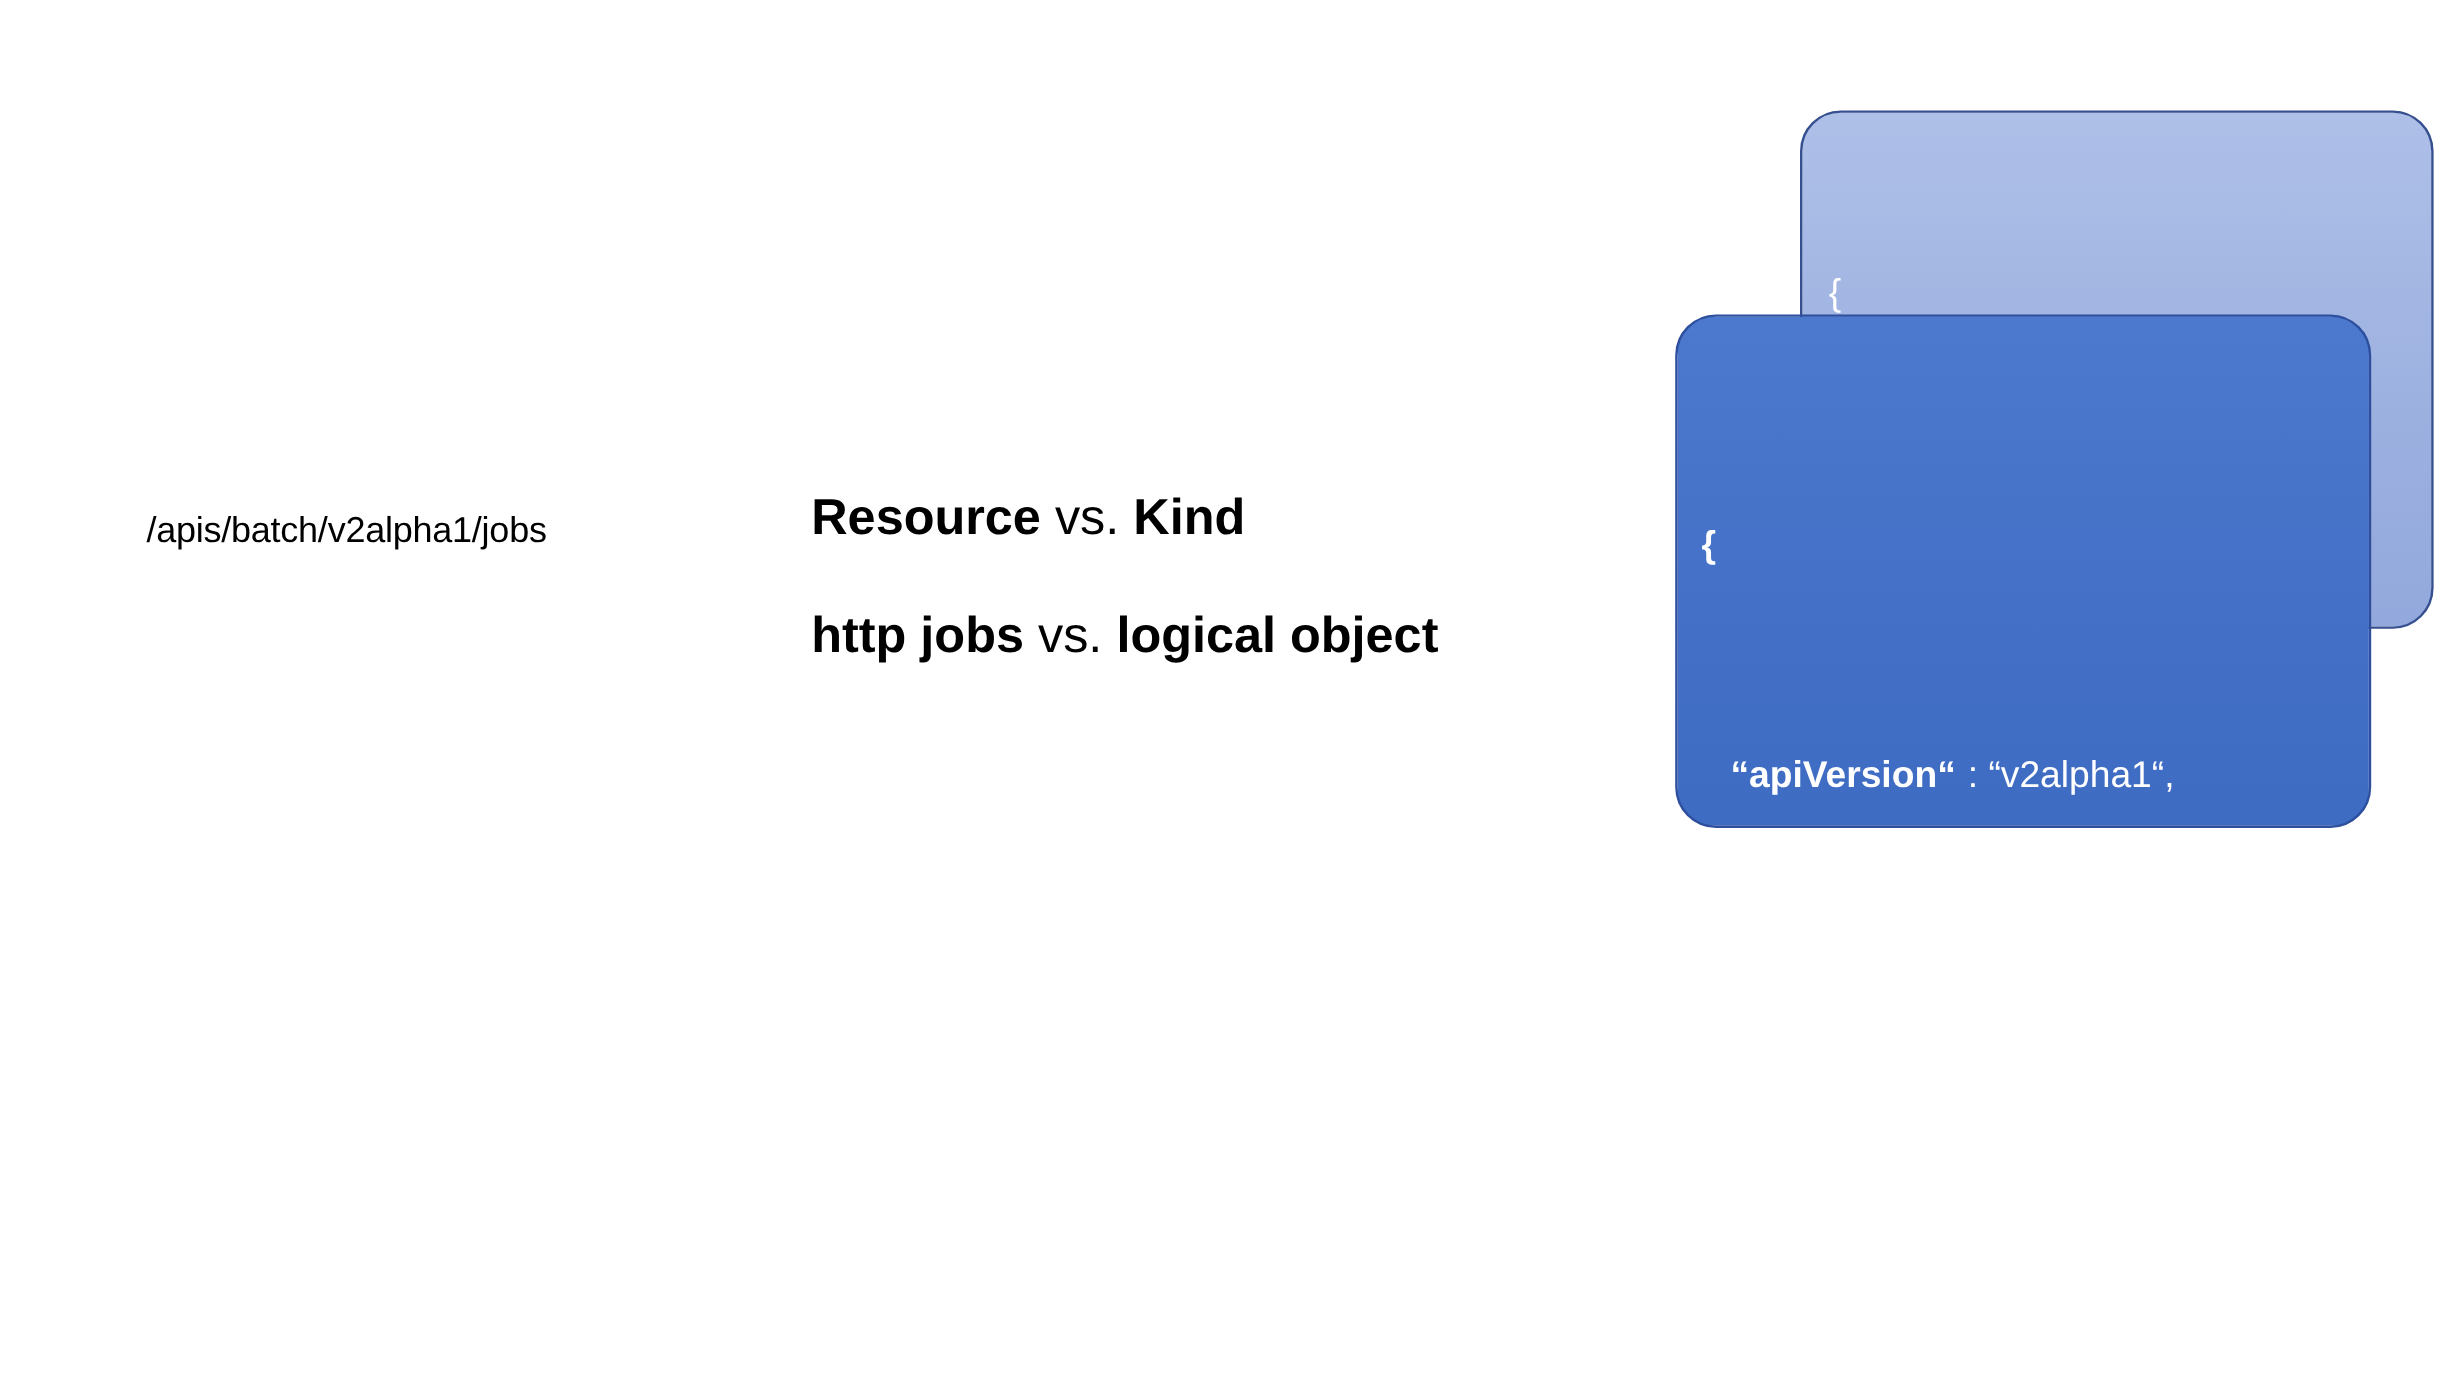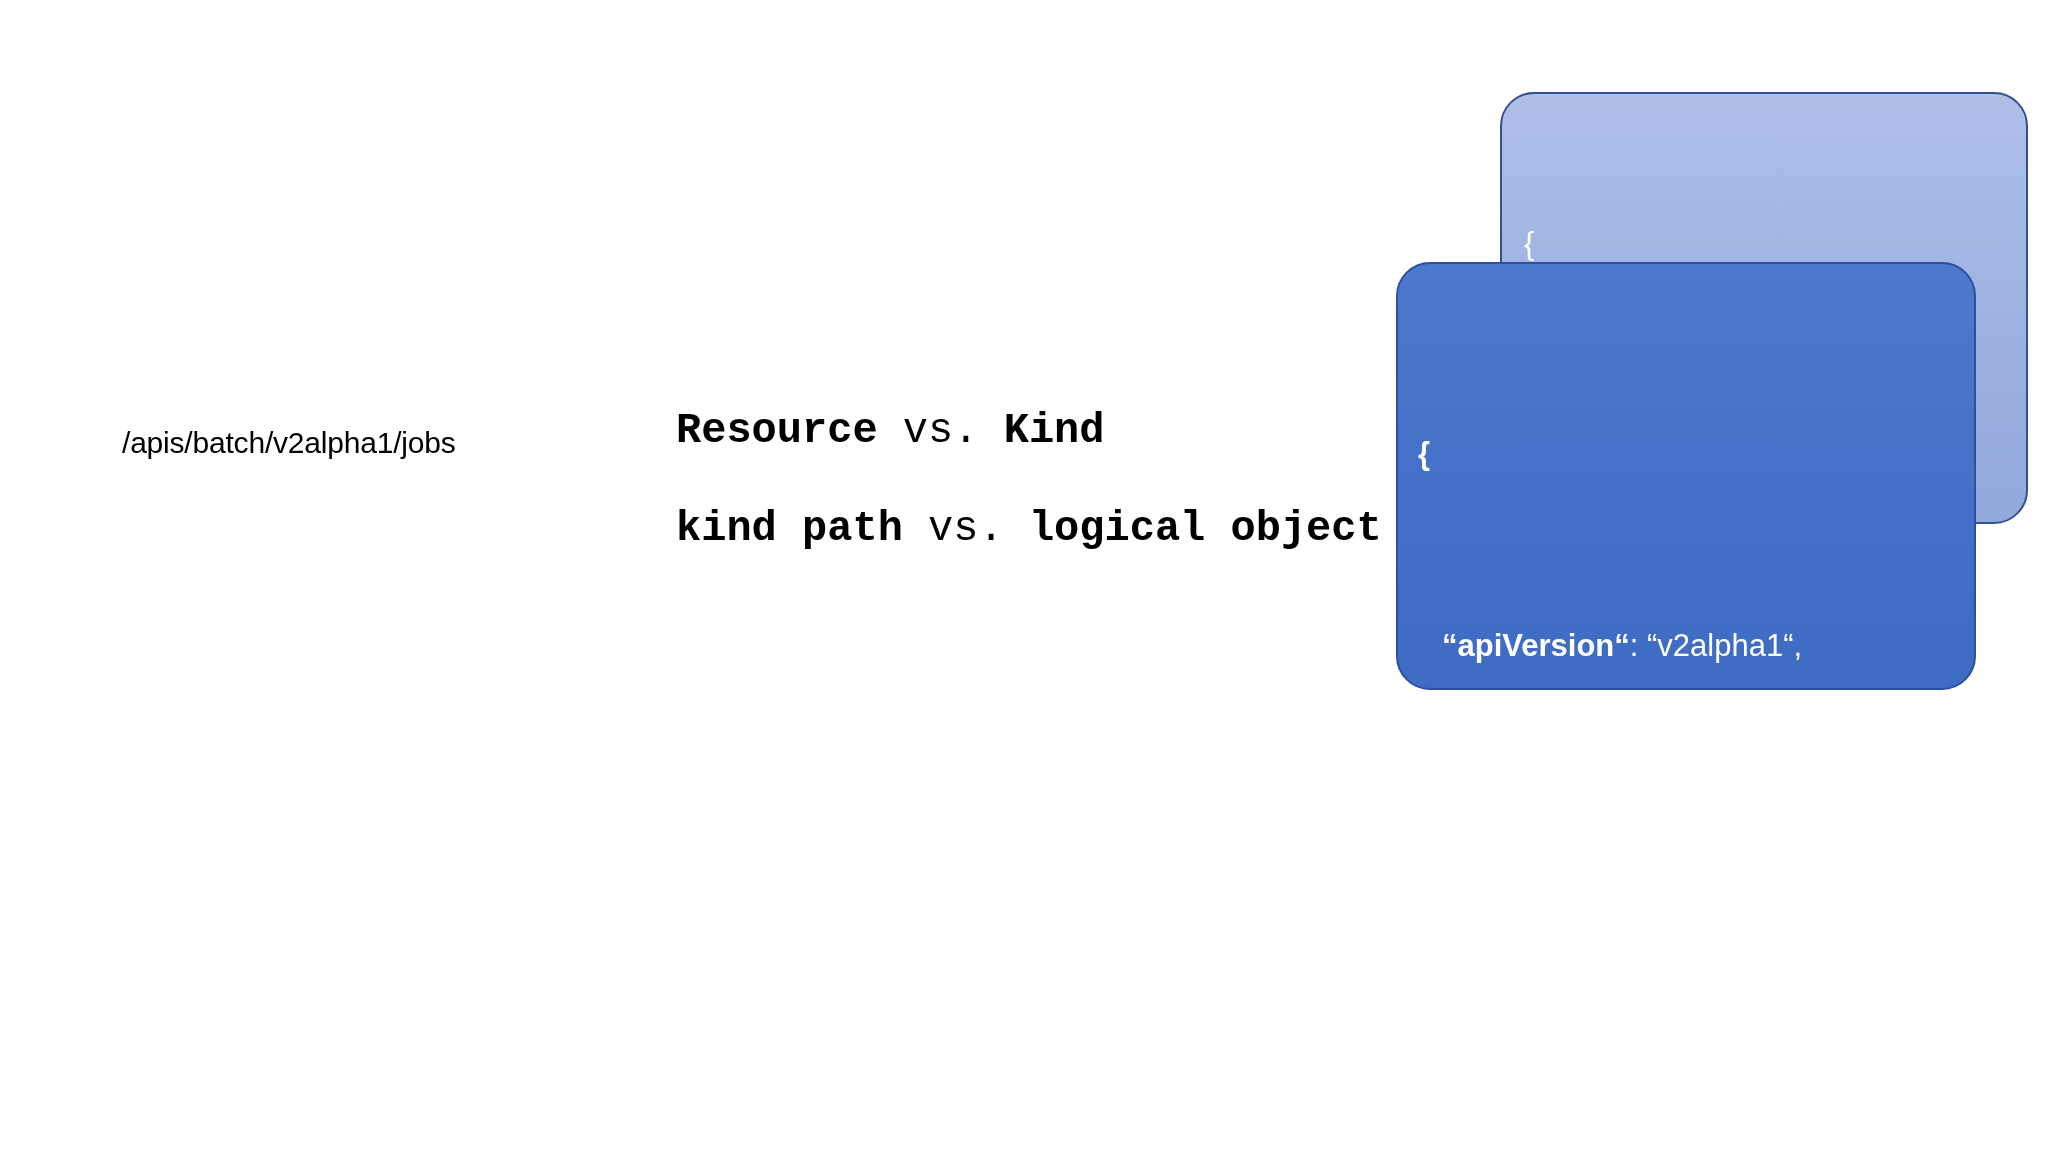--- a/index.html
+++ b/index.html
@@ -36,21 +36,20 @@
     position: absolute;
     left: 676px;
     top: 410px;
     width: 640px;
   }
   .headline {
     font-size: 42px;
     color: #000000;
     white-space: nowrap;
     line-height: 1.0;
-    font-family: Liberation Mono, monospace;
   }
   .headline.line-1 { margin-bottom: 56px; }
   .hl-strong { font-weight: 700; }
   .hl-weak   { font-weight: 400; }
 
   
   .card {
     position: absolute;
     border-radius: 34px;
     color: #ffffff;
@@ -76,39 +75,39 @@
     width: 580px;
     height: 428px;
     background: linear-gradient(180deg, #4c79cd 0%, #4471c7 55%, #3f6cc3 100%);
     border: 2px solid #2d4f9e;
     z-index: 2;
     padding: 22px 0 0 20px;
   }
 
   .code-line { display: block; }
   .k { font-weight: 700; }     
-  .v { font-weight: 400; }     
+  .v { font-weight: 400; margin-left: 10px; }     
 
   .indent-1 { padding-left: 24px; }
 </style>
 </head>
 <body>
 
 <div id="slide">
 
   <div class="url-path">/apis/batch/v2alpha1/jobs</div>
 
   <div class="headlines">
 
     <div class="headline line-1">
       <span class="hl-strong">Resource</span><span class="hl-weak"> vs. </span><span class="hl-strong">Kind</span>
     </div>
 
     <div class="headline line-2">
-      <span class="hl-strong">kind path</span><span class="hl-weak"> vs. </span><span class="hl-strong">logical object</span>
+      <span class="hl-strong">http jobs</span><span class="hl-weak"> vs. </span><span class="hl-strong">logical object</span>
     </div>
 
   </div>
 
   <div class="card card-back">
     <span class="code-line">{</span>
     <span class="code-line indent-1">"apiVersion": "v1",</span>
     <span class="code-line indent-1"><span class="v">"kind": </span><span class="k">"Status",</span></span>
   </div>
 

